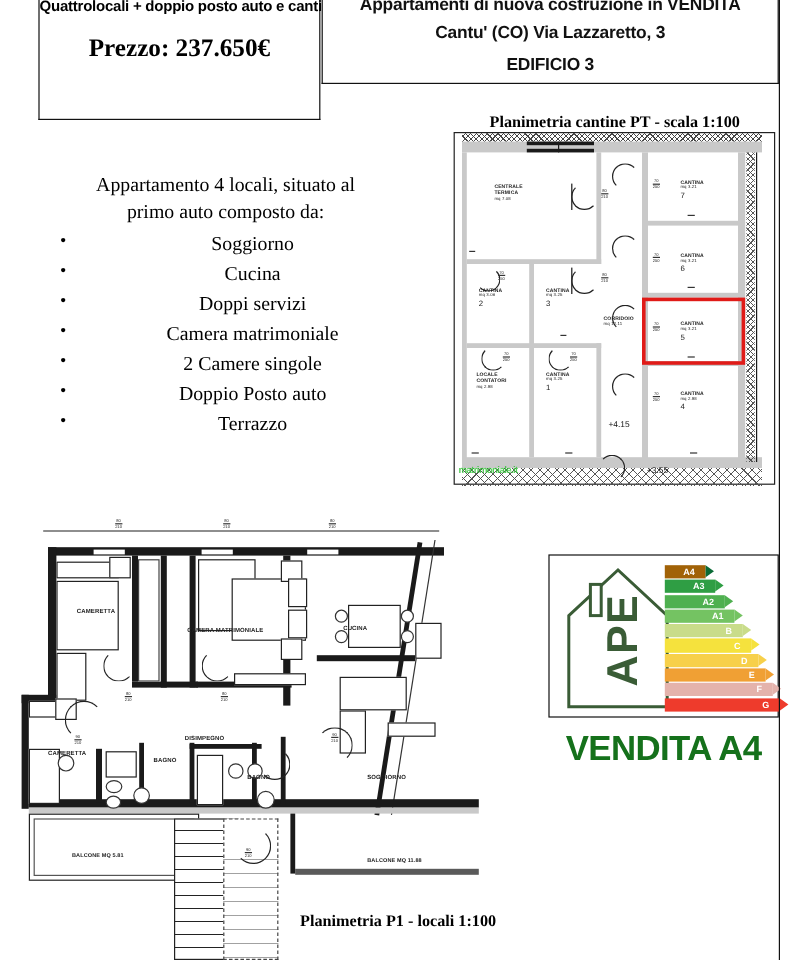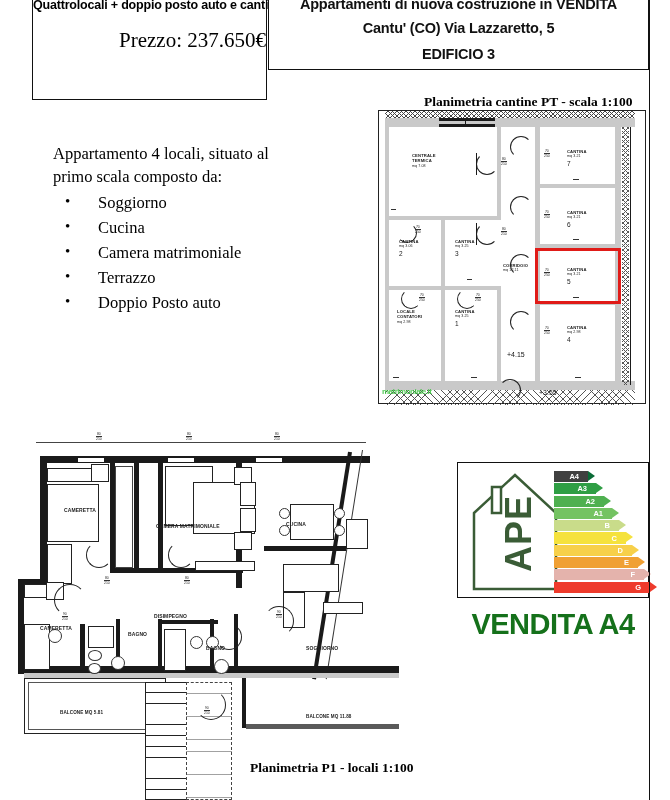--- a/index.html
+++ b/index.html
@@ -18,38 +18,38 @@
     position:absolute; left:32px; top:-10px; width:235px; height:110px;
     border:1px solid #111; border-top:none;
     background:#fff;
   }
   #hdr-left-title {
     position:absolute; left:33px; top:-2px; width:233px;
     text-align:center; font-size:12.5px; font-weight:bold;
     letter-spacing:-0.2px; white-space:nowrap; line-height:14px;
   }
   #hdr-price {
-    position:absolute; left:33px; top:28px; width:233px; text-align:right;
-    font-family:"Liberation Serif", serif; font-weight:normal; font-size:21px;
+    position:absolute; left:33px; top:28px; width:233px; text-align:center;
+    font-family:"Liberation Serif", serif; font-weight:bold; font-size:21px;
   }
 
   #hdr-right-box {
     position:absolute; left:268px; top:-12px; width:381px; height:82px;
     border:1px solid #111; border-top:none; background:#fff;
   }
   .hdr-r-line {
     position:absolute; left:268px; width:381px; text-align:center;
     font-weight:bold; color:#111;
   }
   #hdr-r1 { top:-4px; font-size:14.5px; letter-spacing:-0.2px; }
   #hdr-r2 { top:20px; font-size:14.5px; letter-spacing:-0.2px; }
   #hdr-r3 { top:46px; font-size:14.5px; letter-spacing:-0.2px; }
 
   
-  #desc { position:absolute; left:53px; top:142px; width:300px; }
+  #desc { position:absolute; left:38px; top:142px; width:300px;text-align:center; }
   #desc .lead {
     font-family:"Liberation Serif", serif; font-size:16.5px;
     line-height:23px; font-weight:500;
   }
   #desc ul { list-style:none; margin:2px 0 0 0; padding:0; }
   #desc li {
     font-family:"Liberation Serif", serif; font-size:16.5px;
     line-height:25px; position:relative; padding-left:45px;
   }
   #desc li:before {
@@ -142,50 +142,52 @@
   }
   #classe-label {
     font-size:29px; font-weight:bold; color:#15711b;
     font-family:"Liberation Sans", sans-serif; letter-spacing:-0.5px;
   }
   #ape-outer-line { position:absolute; left:649px; top:0; width:1px; height:800px; background:#111; }
 
   
   #plan-p1 { left:18px; top:424px; width:430px; height:376px; }
   #p1-title { left:250px; top:760px; }
-  #pt-title { left:408px; top:94px;margin-left:16px; }
+  #pt-title { left:408px; top:94px; }
 
   .furn { position:absolute; border:0.8px solid #222; background:#fff; }
   .furn-l { position:absolute; border:0.6px solid #444; background:#fff; }
   .circ { position:absolute; border:0.7px solid #333; border-radius:50%; background:#fff; }
   .tick { position:absolute; background:#333; }
 </style>
 </head>
 <body>
 
 <div id="page">
 
   <div id="hdr-left-box"></div>
   <div id="hdr-left-title">Quattrolocali + doppio posto auto e cantina</div>
   <div id="hdr-price">Prezzo: 237.650€</div>
 
   <div id="hdr-right-box"></div>
   <div class="hdr-r-line" id="hdr-r1">Appartamenti di nuova costruzione in VENDITA</div>
-  <div class="hdr-r-line" id="hdr-r2">Cantu' (CO) Via Lazzaretto, 5</div>
+  <div class="hdr-r-line" id="hdr-r2">Cantu' (CO) Via Lazzaretto, 3</div>
   <div class="hdr-r-line" id="hdr-r3">EDIFICIO 3</div>
 
   <div id="desc">
     <div class="lead">Appartamento 4 locali, situato al</div>
-    <div class="lead">primo scala composto da:</div>
+    <div class="lead">primo auto composto da:</div>
     <ul>
       <li>Soggiorno</li>
       <li>Cucina</li>
+      <li>Doppi servizi</li>
       <li>Camera matrimoniale</li>
+      <li>2 Camere singole</li>
+      <li>Doppio Posto auto</li>
       <li>Terrazzo</li>
-      <li>Doppio Posto auto</li>
     </ul>
   </div>
 
   <div class="plan-title" id="pt-title">Planimetria cantine PT - scala 1:100</div>
 
   <div class="plan" id="plan-pt">
     <div id="pt-frame">
       <div id="pt-inner">
 
         <div class="zigzag" style="left:6px; top:0px; width:250px; height:7px;"></div>
@@ -488,21 +490,21 @@
   </div>
 
   <div id="ape-box">
     <svg id="ape-house" viewBox="0 0 90 120">
       <polygon points="4,42 45,4 86,42 86,118 4,118" fill="#ffffff" stroke="#3a5c36" stroke-width="2.5"></polygon>
       <rect x="22" y="16" width="9" height="26" fill="#ffffff" stroke="#3a5c36" stroke-width="2.5"></rect>
     </svg>
     <div id="ape-text">APE</div>
 
     <div class="ape-bars">
-      <div class="ape-bar" style="--c:#0a6b36; background:#404040; width:34px;">
+      <div class="ape-bar" style="--c:#0a6b36; background:#a16207; width:34px;">
         <span>A4</span>
       </div>
       <div class="ape-bar" style="--c:#2f9e44; background:#2f9e44; width:42px;">
         <span>A3</span>
       </div>
       <div class="ape-bar" style="--c:#4fb050; background:#4fb050; width:50px;">
         <span>A2</span>
       </div>
       <div class="ape-bar" style="--c:#74c362; background:#74c362; width:58px;">
         <span>A1</span>

